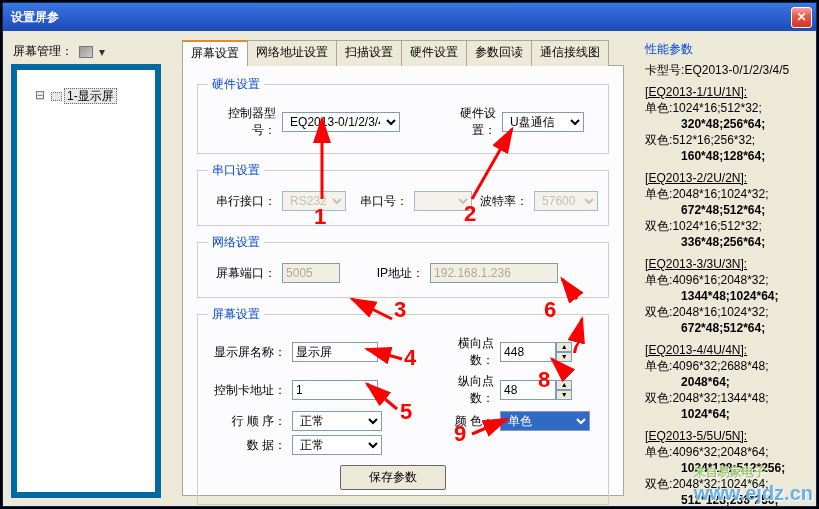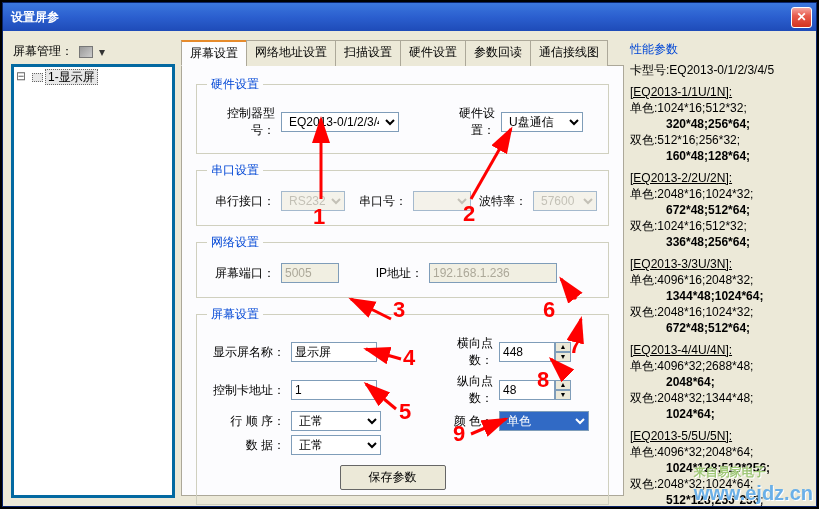--- a/index.html
+++ b/index.html
@@ -1,24 +1,24 @@
 <!DOCTYPE html>
 <html><head>
 <meta charset="utf-8">
 <style>
 * { box-sizing: border-box; margin: 0; padding: 0; font-family: "Microsoft YaHei", SimSun, Tahoma, sans-serif; font-size: 12px; }
 body { background: #000; width: 819px; height: 509px; position: relative; overflow: hidden; }
 .window { position: absolute; left: 2px; top: 2px; width: 815px; height: 505px; background: #ECE9D8; border: 1px solid #0A246A; }
 .titlebar { height: 28px; background: linear-gradient(to bottom, #3B77DD 0%, #2B5FCF 50%, #1E4BB8 100%); display: flex; align-items: center; justify-content: space-between; padding: 0 4px 0 8px; }
 .titlebar-text { color: #fff; font-weight: bold; }
 .close-btn { width: 21px; height: 21px; background: linear-gradient(to bottom, #F5A6A0, #E85D4E 40%, #D4331E); border: 1px solid #fff; border-radius: 3px; color: #fff; text-align: center; line-height: 18px; font-weight: bold; cursor: pointer; }
-.content { padding: 8px; display: flex; gap: 6px; height: calc(100% - 28px); border-radius: 15px; }
+.content { padding: 8px; display: flex; gap: 21px; height: calc(100% - 28px); border-radius: 15px; }
 .left-panel { width: 164px; display: flex; flex-direction: column; }
 .left-head { padding: 4px 2px; display: flex; align-items: center; gap: 6px; }
-.tree-box { flex: 1; background: #fff; border: 3px solid #0369a1; padding: 0; }
+.tree-box { flex: 1; background: #fff; border: 6px solid #0369a1; padding: 16px; }
 .tree-item { padding: 2px 4px 2px 18px; position: relative; }
 .tree-item::before { content: "⊟"; position: absolute; left: 2px; color: #666; }
 .tree-item.selected span { background: #E8E8E8; border: 1px dotted #666; padding: 0 2px; }
 .grid-icon { display: inline-block; width: 11px; height: 9px; background: repeating-linear-gradient(to right, #17B 0 2px, transparent 2px 3px), repeating-linear-gradient(to bottom, #17B 0 2px, transparent 2px 3px); background-blend-mode: darken; margin-right: 2px; vertical-align: middle; }
 .main-panel { flex: 1; position: relative; }
 .tabs { display: flex; border-bottom: 1px solid #ACA899; position: relative; z-index: 2; }
 .tab { padding: 3px 8px; background: #ECE9D8; border: 1px solid #ACA899; border-bottom: none; margin-right: -1px; cursor: pointer; position: relative; top: 1px; }
 .tab.active { background: #FCFCFE; border-bottom: 1px solid #FCFCFE; border-top: 2px solid #E68B2C; }
 .tab-body { background: #FCFCFE; border: 1px solid #ACA899; border-top: none; padding: 10px 14px; height: 430px; }
 fieldset { border: 1px solid #D0D0BF; padding: 8px 10px 10px 10px; margin-bottom: 8px; }

